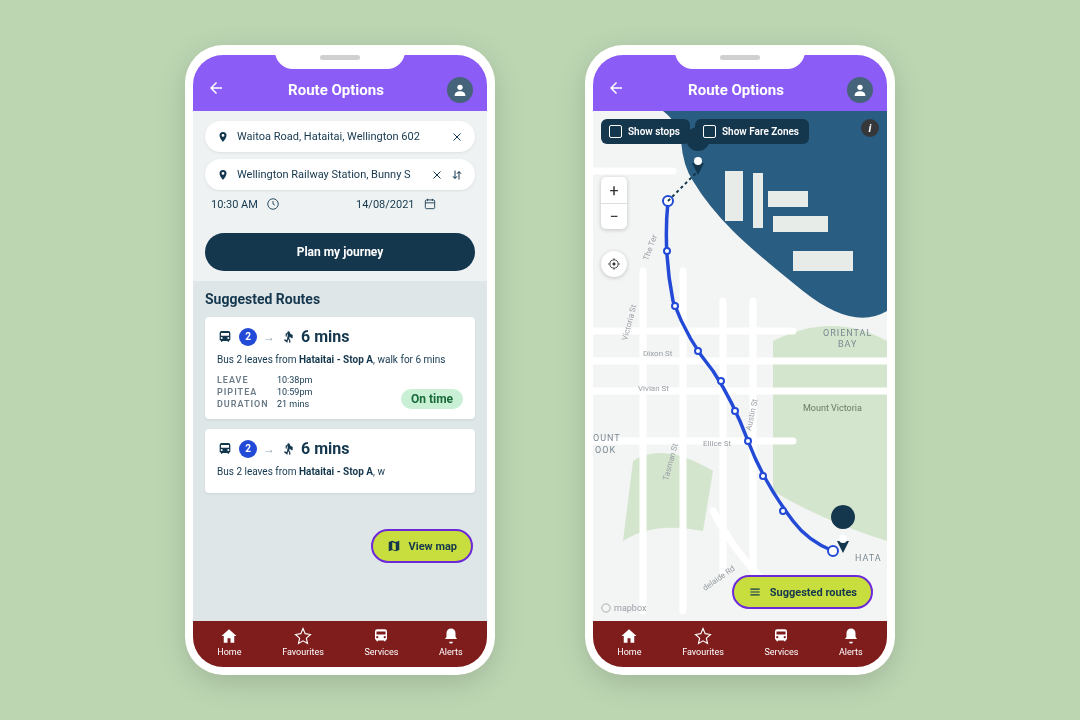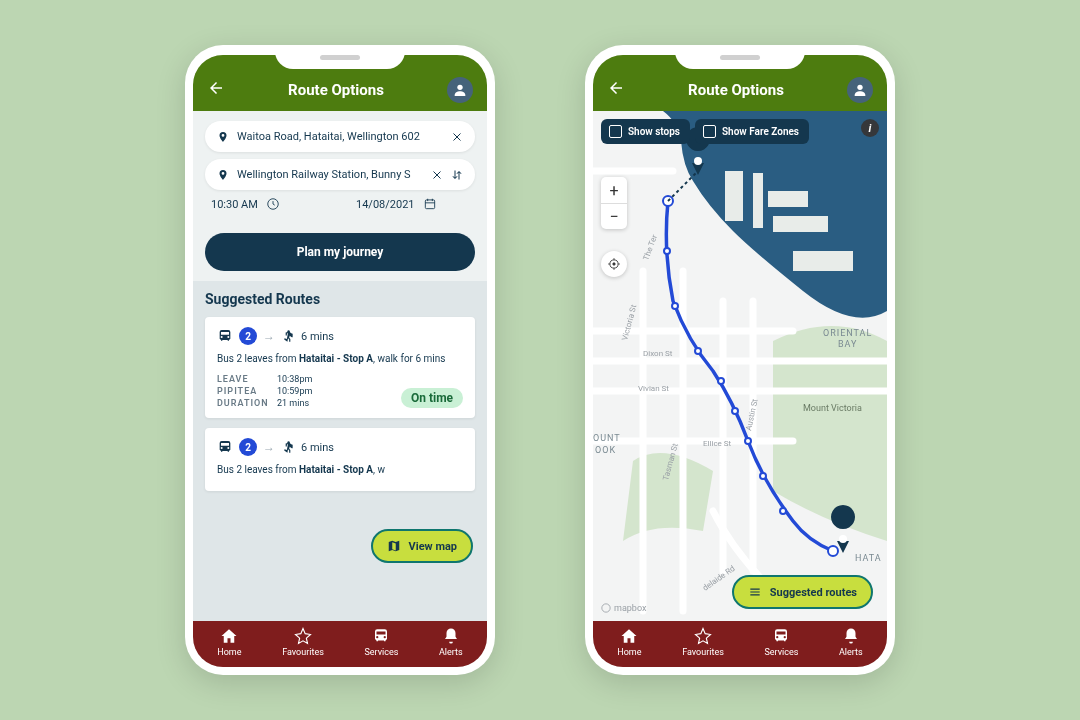--- a/index.html
+++ b/index.html
@@ -42,21 +42,21 @@
 }
 .screen {
   flex: 1;
   background: #eef2f2;
   border-radius: 30px;
   overflow: hidden;
   display: flex;
   flex-direction: column;
 }
 .header {
-  background: #4d7c0f;
+  background: #8b5cf6;
   color: #fff;
   height: 56px;
   padding-top: 14px;
   display: flex;
   align-items: center;
   justify-content: space-between;
   padding-left: 14px;
   padding-right: 14px;
 }
 .header-title {
@@ -146,37 +146,37 @@
   background:#fff; border-radius:4px;
   padding:10px 12px;
   box-shadow:0 1px 3px rgba(0,0,0,0.08);
   margin-bottom:10px;
 }
 .route-row{ display:flex; align-items:center; gap:6px; margin-bottom:8px; }
 .bus-badge{ background:#234ad6; color:#fff; width:18px; height:18px; border-radius:50%; display:flex; align-items:center; justify-content:center; font-size:10px; font-weight:700;}
 .arrow{ color:#9aa7b0; font-size:12px;}
 .walk-icon{ width:14px; height:14px; fill:#14374e;}
 .bus-icon{ width:16px; height:16px; fill:#14374e;}
-.route-time{ font-size:11px; font-weight:400; color:#14374e;}
+.route-time{ font-size:16px; font-weight:700; color:#14374e;}
 .card-desc{ font-size:10px; color:#14374e; margin-bottom:10px;}
 .card-desc b{ font-weight:700;}
 .detail-grid{ display:grid; grid-template-columns:60px 1fr; row-gap:2px; font-size:9px; color:#14374e;}
 .detail-grid .lbl{ letter-spacing:1px; color:#6a7b87; font-weight:600;}
 .status-badge{
   float:right; background:#c9f0d5; color:#1a6b3a; font-size:12px; font-weight:700;
   padding:3px 10px 3px 10px; border-radius:10px; margin-top:-6px;
 }
 .card-row-split{ display:flex; justify-content:space-between; align-items:flex-end; }
 
 .fab{
   position:absolute;
   right:14px;
   bottom:58px;
   background:#c8de3e;
-  border:2px solid #0f766e;
+  border:2px solid #6d28d9;
   color:#14374e;
   border-radius:22px;
   padding:8px 14px;
   font-size:11px;
   font-weight:700;
   display:flex; align-items:center; gap:8px;
   z-index:30;
 }
 .fab svg{ width:14px; height:14px; fill:#14374e; }
 

